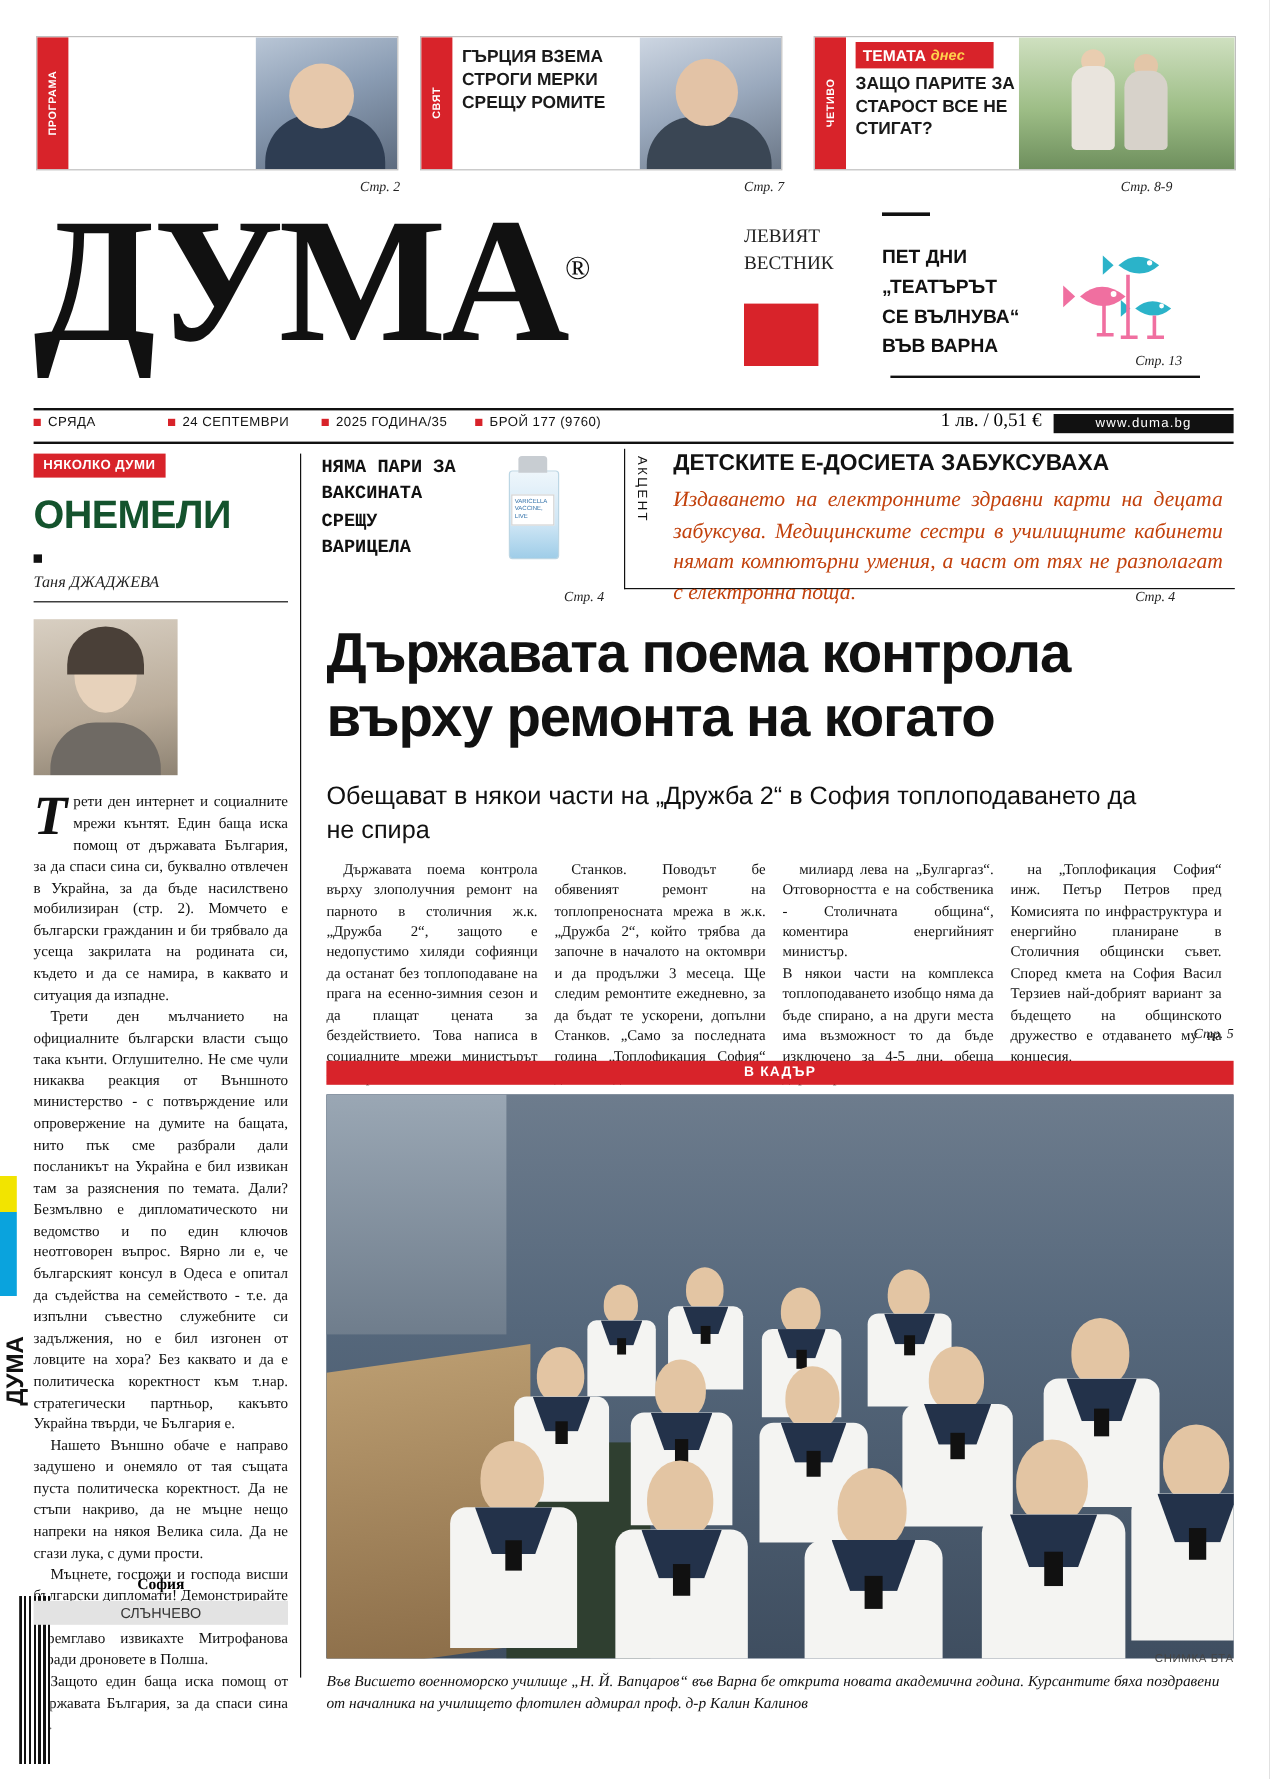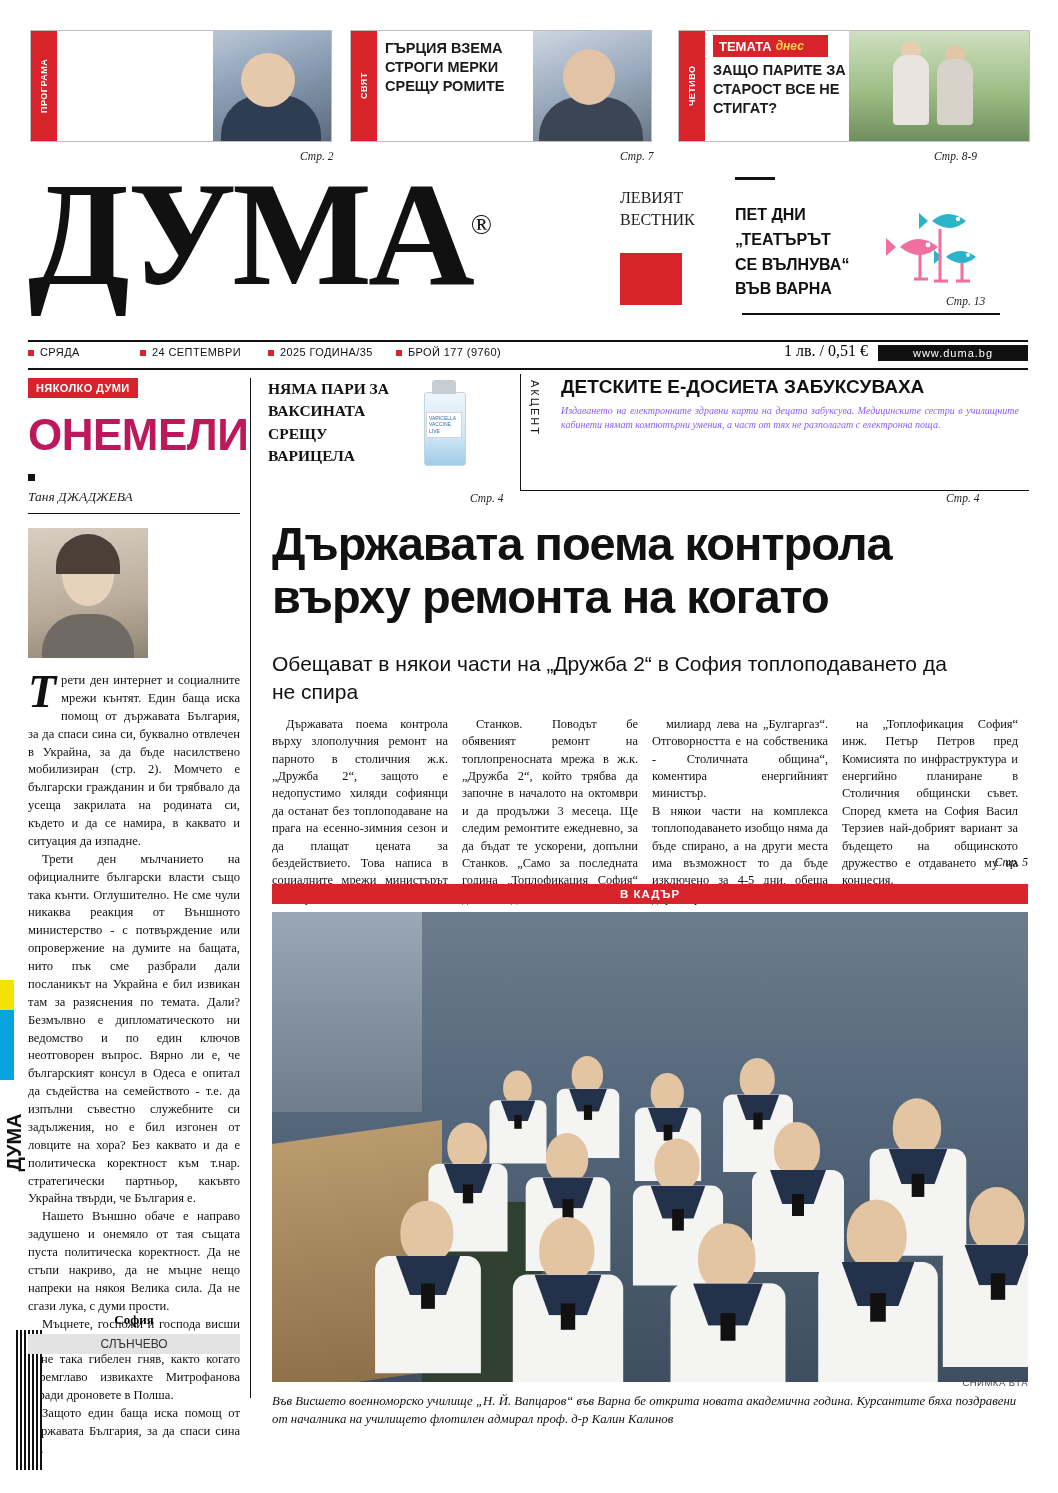--- a/index.html
+++ b/index.html
@@ -56,21 +56,21 @@
   .str13{position:absolute;left:946px;top:130px;}
   .hr-under{position:absolute;left:742px;top:148px;width:258px;height:2px;background:#111;}
   .infobar{position:absolute;left:28px;top:175px;width:1000px;height:26px;border-top:2px solid #111;border-bottom:2px solid #111;}
   .infobar .it{position:absolute;top:4px;font-family:"Liberation Sans",sans-serif;font-size:11px;letter-spacing:.4px;color:#111;}
   .infobar .sq{display:inline-block;width:6px;height:6px;background:#d8232a;margin-right:6px;}
   .price{position:absolute;right:160px;top:0px;font-family:"Liberation Serif",serif;font-size:16px;}
   .site{position:absolute;right:0;top:3px;width:150px;height:16px;background:#111;color:#fff;font-family:"Liberation Sans",sans-serif;font-size:11px;text-align:center;line-height:16px;letter-spacing:1px;}
   
   .leftcol{position:absolute;left:28px;top:378px;width:212px;}
   .kolkoduma{background:#d8232a;color:#fff;font-family:"Liberation Sans",sans-serif;font-weight:bold;font-size:11px;padding:4px 8px;display:inline-block;letter-spacing:.4px;}
-  .onemeli{font-family:"Liberation Sans",sans-serif;font-weight:bold;font-size:44px;margin-top:12px;color:#be185d;letter-spacing:-.5px;}
+  .onemeli{font-family:"Liberation Sans",sans-serif;font-weight:bold;font-size:33px;margin-top:12px;color:#14532d;letter-spacing:-.5px;}
   .dot{width:7px;height:7px;background:#111;margin:14px 0 8px 0;}
   .author{font-style:italic;font-size:13.5px;color:#222;}
   .authorline{border-bottom:1px solid #111;margin-top:8px;width:212px;}
   .portrait{margin-top:14px;width:120px;height:130px;background:linear-gradient(170deg,#d8cfc2 0%,#b9ab99 60%,#8e8373 100%);position:relative;overflow:hidden;}
   .portrait .face{position:absolute;left:34px;top:16px;width:52px;height:62px;border-radius:50%;background:#e7d2bb;}
   .portrait .hair{position:absolute;left:28px;top:6px;width:64px;height:40px;border-radius:32px 32px 0 0;background:#4a4038;}
   .portrait .body{position:absolute;left:14px;bottom:0;width:92px;height:44px;border-radius:38px 38px 0 0;background:#6f6a64;}
   .bodytext{margin-top:14px;font-size:12.6px;line-height:1.42;text-align:justify;color:#111;}
   .bodytext p{margin:0 0 0 0;text-indent:14px;}
   .dropcap{float:left;font-size:46px;line-height:36px;font-weight:bold;padding:2px 5px 0 0;font-family:"Liberation Serif",serif;font-style:italic;}
@@ -81,29 +81,29 @@
   .wrow{margin-top:8px;display:flex;align-items:center;justify-content:space-between;}
   .wtemp{font-family:"Liberation Serif",serif;font-size:40px;color:#333;}
   .wtemp sup{font-size:15px;}
   .sun{width:46px;height:46px;border-radius:50%;background:#f6c324;position:relative;box-shadow:0 0 0 3px #fff;}
   .barcode{position:absolute;left:16px;top:1330px;width:26px;height:140px;background:repeating-linear-gradient(90deg,#111 0 2px,#fff 2px 4px);}
   .spineblue{position:absolute;left:0;top:1010px;width:14px;height:70px;background:#0aa3dd;}
   .spineyellow{position:absolute;left:0;top:980px;width:14px;height:30px;background:#f2e400;}
   .spinetext{position:absolute;left:-6px;top:1140px;width:40px;font-family:"Liberation Sans",sans-serif;font-weight:bold;font-size:20px;color:#111;transform:rotate(-90deg);}
   
   .vaccine{position:absolute;left:268px;top:378px;width:240px;height:110px;}
-  .vaccine .vt{font-family:Liberation Serif, serif;font-weight:bold;font-size:15.5px;line-height:1.45;color:#111;width:130px;}
+  .vaccine .vt{font-family:Liberation Mono, monospace;font-weight:bold;font-size:15.5px;line-height:1.45;color:#111;width:130px;}
   .vial{position:absolute;right:36px;top:0;width:56px;height:92px;background:#fff;}
   .vialbody{position:absolute;left:8px;top:14px;width:40px;height:72px;background:linear-gradient(180deg,#eef6fb 0%,#cfe6f5 60%,#9fcde8 100%);border:1px solid #bcd6e4;border-radius:3px;}
   .vialcap{position:absolute;left:16px;top:2px;width:24px;height:14px;background:#c8cdd2;border-radius:3px 3px 0 0;}
   .viallabel{position:absolute;left:10px;top:34px;width:36px;height:26px;background:#fff;border:1px solid #d4d4d4;font-size:5px;color:#2f6fa8;line-height:1.25;padding:2px;box-sizing:border-box;font-family:"Liberation Sans",sans-serif;}
   .accentbox{position:absolute;left:520px;top:374px;width:508px;height:116px;border-left:1px solid #111;border-bottom:1px solid #111;}
   .akcent{position:absolute;left:8px;top:6px;font-family:"Liberation Sans",sans-serif;font-size:11px;letter-spacing:2px;writing-mode:vertical-rl;color:#111;height:86px;}
   .accenthead{position:absolute;left:40px;top:2px;width:460px;font-family:"Liberation Sans",sans-serif;font-weight:bold;font-size:19px;color:#111;}
-  .accenttext{position:absolute;left:40px;top:30px;width:458px;font-style:italic;font-size:10px;line-height:1.42;text-align:justify;color:#8b5cf6;}
+  .accenttext{position:absolute;left:40px;top:30px;width:458px;font-style:italic;font-size:18px;line-height:1.42;text-align:justify;color:#c2410c;}
   .str4a{position:absolute;left:470px;top:492px;}
   .str4b{position:absolute;left:946px;top:492px;}
   
   .mainhead{position:absolute;left:272px;top:518px;width:756px;
     font-family:"Liberation Sans",sans-serif;font-weight:bold;font-size:47px;line-height:1.12;color:#111;letter-spacing:-1px;}
   .subhead{position:absolute;left:272px;top:650px;width:700px;font-family:"Liberation Sans",sans-serif;font-size:21px;line-height:1.35;color:#111;}
   .artcols{position:absolute;left:272px;top:716px;width:756px;height:152px;display:flex;gap:14px;}
   .artcol{width:176px;font-size:12.4px;line-height:1.4;text-align:justify;color:#111;}
   .artcol p{margin:0;text-indent:14px;}
   .str5{position:absolute;right:0;bottom:-2px;font-style:italic;font-size:11.5px;}

